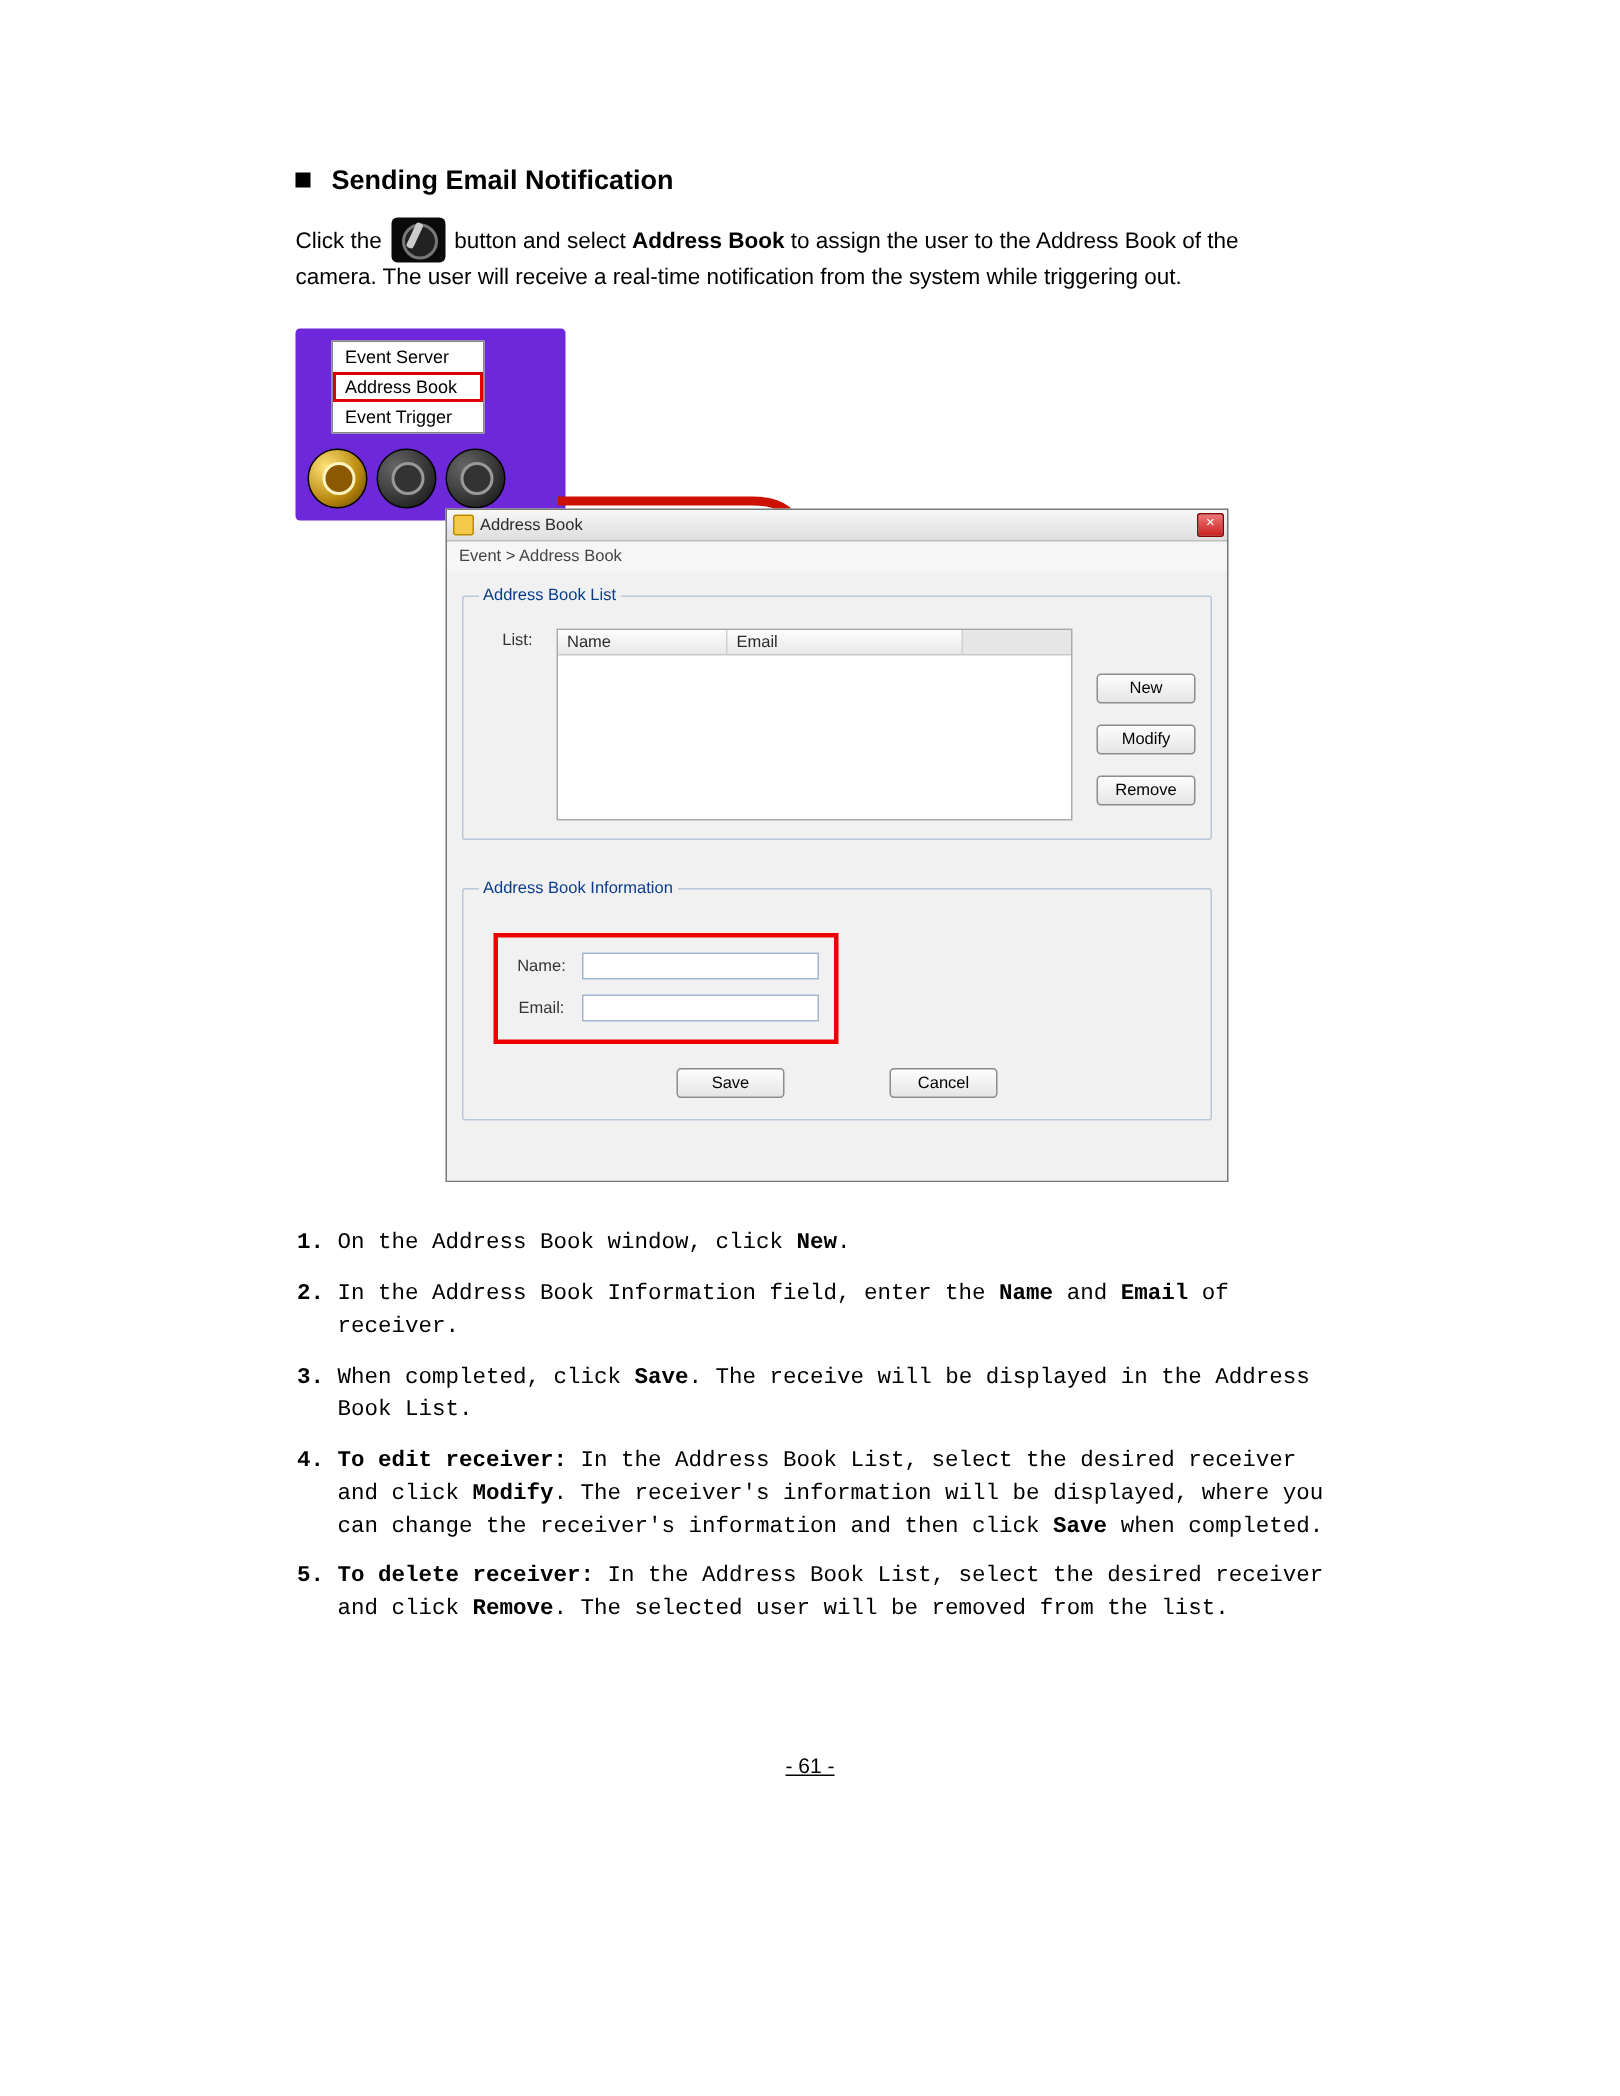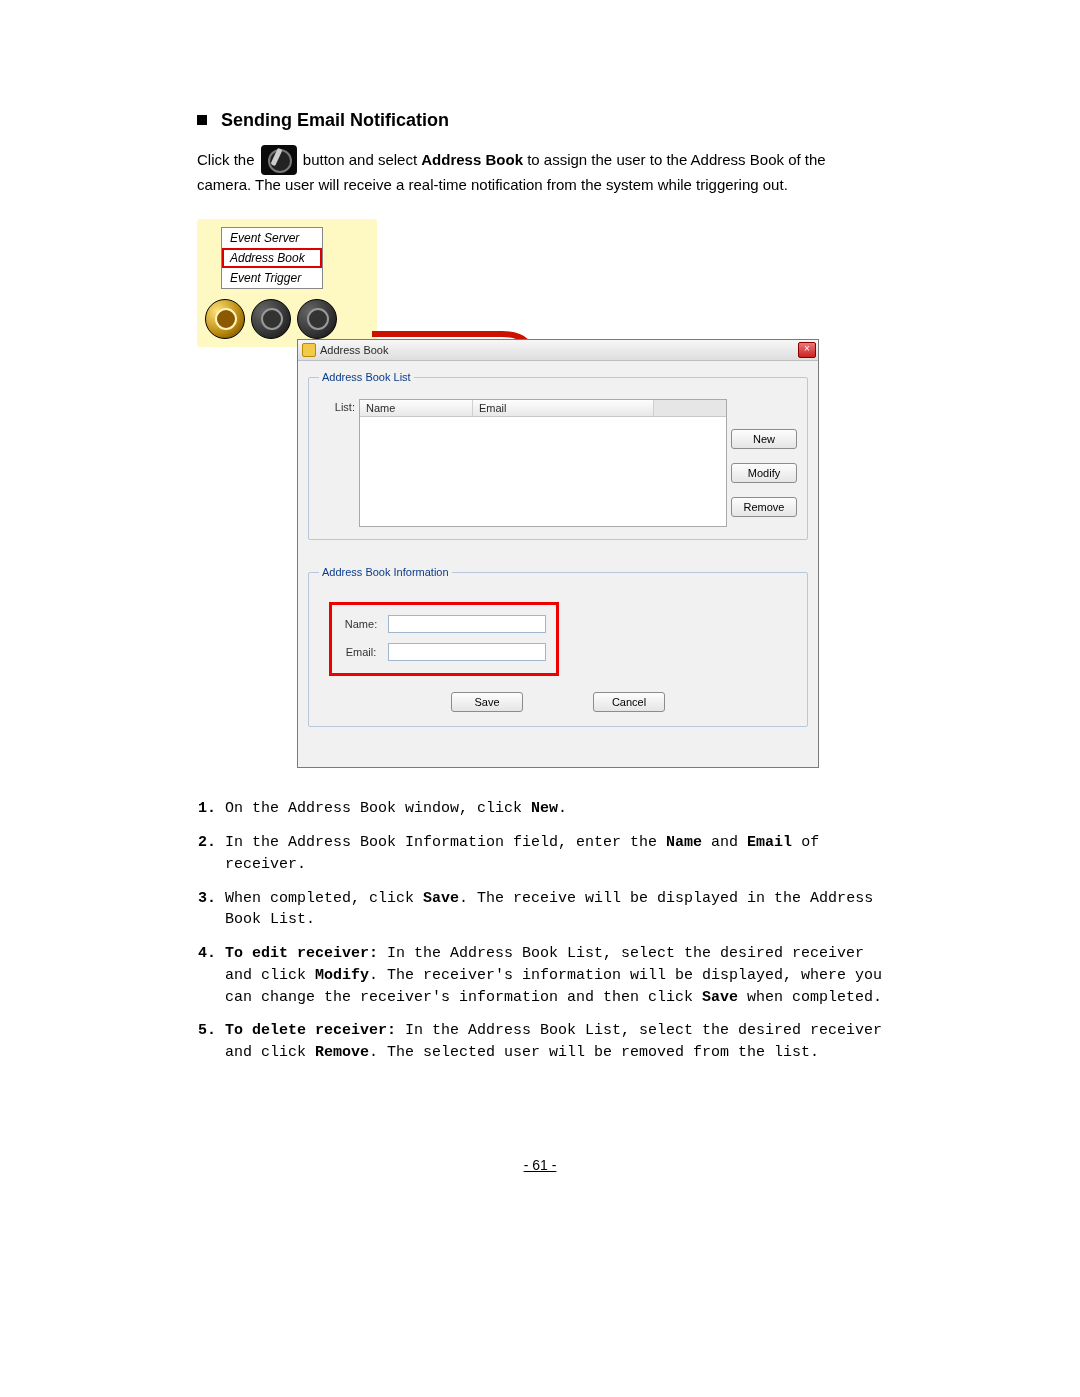--- a/index.html
+++ b/index.html
@@ -62,24 +62,23 @@
   }
   b { font-weight: bold; }
 
   
   .menu-graphic {
     margin-top: 24px;
     position: relative;
     width: 180px;
   }
   .menu-bg {
-    background: #fef9c3;
+    background: #6d28d9;
     padding: 8px 4px 4px 4px;
     border-radius: 3px;
-    font-style: italic;
   }
   .menu-list {
     background: #fff;
     border: 1px solid #888;
     width: 100px;
     margin: 0 0 6px 20px;
     font-size: 12px;
   }
   .menu-item {
     padding: 3px 8px;
@@ -177,21 +176,21 @@
     padding: 16px 10px 12px 10px;
     position: relative;
   }
   fieldset.grp > legend {
     color: #0a3c8a;
     font-size: 11px;
     padding: 0 3px;
   }
   .list-area {
     display: flex;
-    gap: 4px;
+    gap: 16px;
     align-items: flex-start;
   }
   .list-label {
     width: 36px;
     text-align: right;
     padding-top: 2px;
     color: #333;
   }
   .list-grid {
     flex: 1;
@@ -274,21 +273,21 @@
     margin-bottom: 12px;
     line-height: 1.45;
   }
   ol.steps > li::marker {
     font-weight: bold;
   }
 
   .pagefoot {
     position: absolute;
     left: 0; right: 0;
-    bottom: 224px;
+    bottom: 212px;
     text-align: center;
     font-size: 14px;
     color: #000;
     text-decoration: underline;
   }
   .figure-block { position: relative; }
 </style>
 </head>
 <body>
 
@@ -330,20 +329,21 @@
         </svg>
       </div>
     </div>
 
     <div class="dialog-outer">
       <div class="titlebar">
         <span class="tb-icon"></span>
         <span>Address Book</span>
         <span class="close">×</span>
       </div>
+      <div class="breadcrumb">Event &gt; Address Book</div>
 
       <div class="dlg-body">
         <fieldset class="grp">
           <legend>Address Book List</legend>
           <div class="list-area">
             <div class="list-label">List:</div>
             <div class="list-grid">
               <div class="grid-header">
                 <div class="grid-col col-name">Name</div>
                 <div class="grid-col col-email">Email</div>

